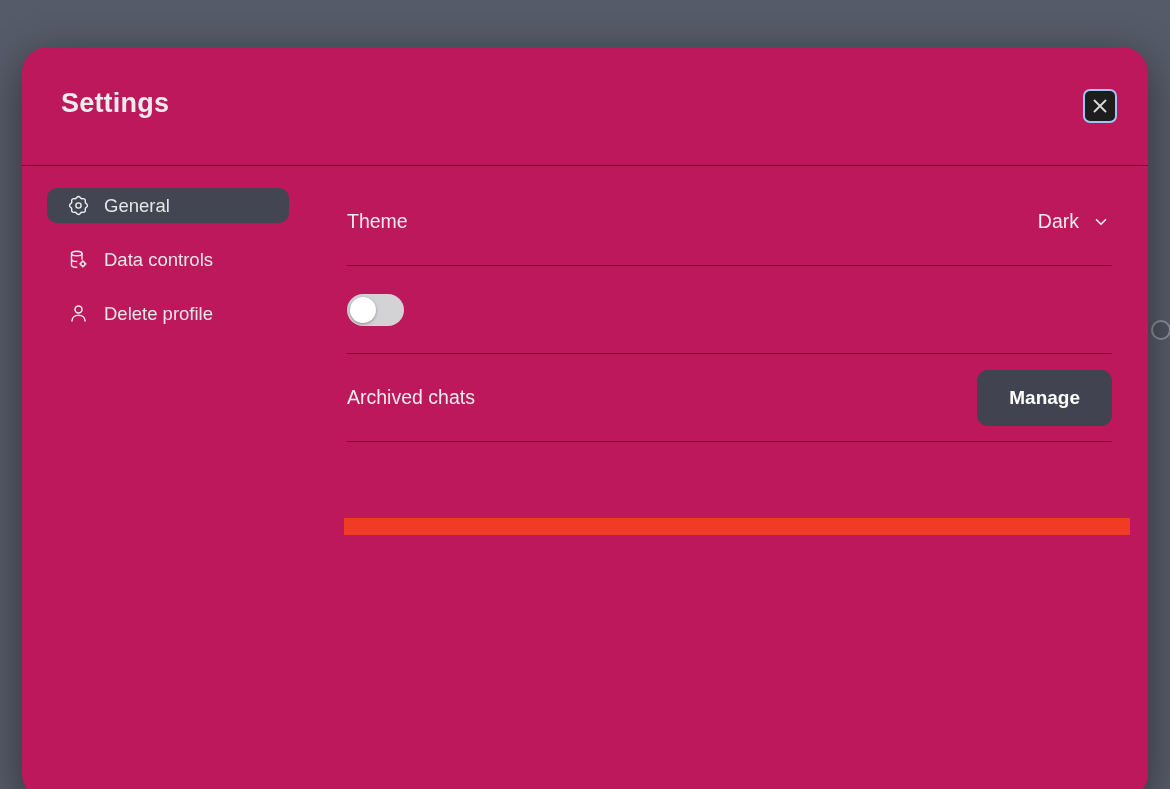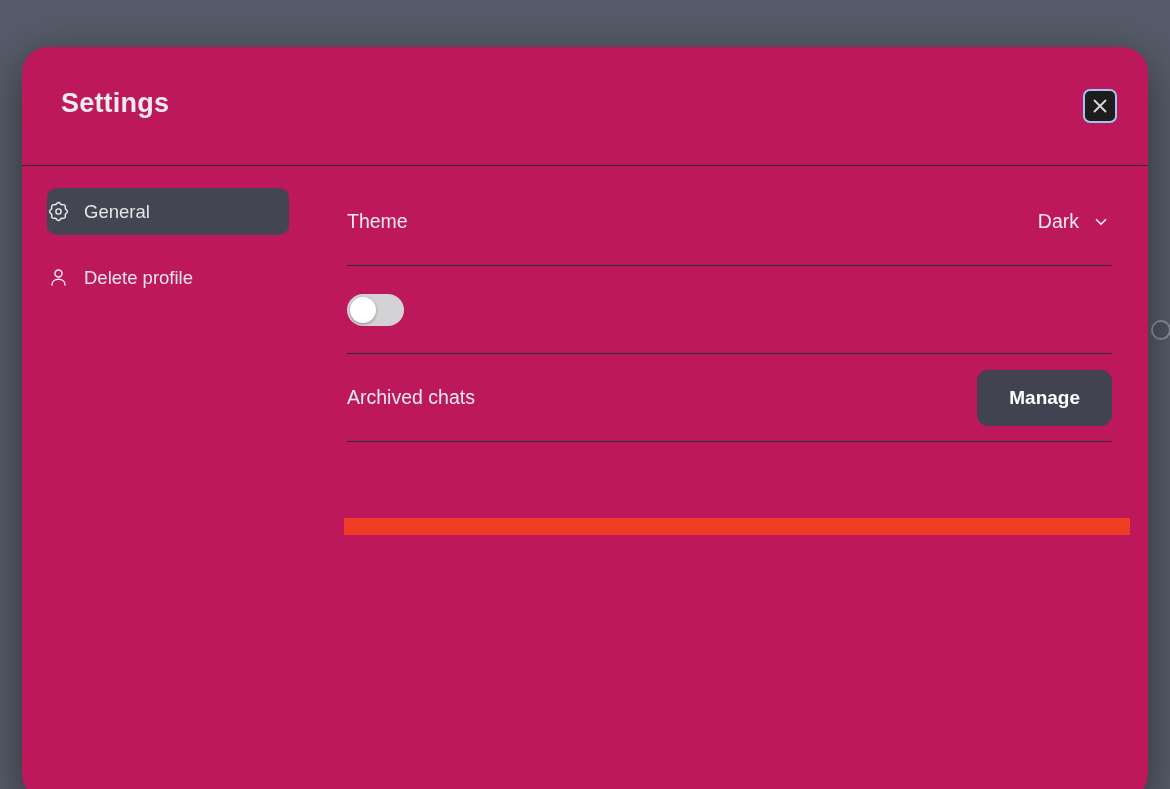--- a/index.html
+++ b/index.html
@@ -91,22 +91,22 @@
   #sidebar {
     width: 281px;
     flex: 0 0 281px;
     padding: 10px 14px 0 25px;
   }
 
   .nav-item {
     display: flex;
     align-items: center;
     gap: 15px;
-    height: 47px;
-    padding: 0 0;
+    height: 35px;
+    padding: 0 20px;
     border-radius: 10px;
     color: #e6e6e6;
     font-size: 18.5px;
     cursor: pointer;
     margin-bottom: 19px;
   }
   .nav-item.active { background: #434552; }
   .nav-item .nav-icon {
     width: 22px;
     height: 22px;
@@ -225,20 +225,33 @@
       <div class="nav-item active">
         <span class="nav-icon">
           <svg width="21" height="21" viewBox="0 0 24 24" fill="none">
             <path d="M10.3 2.6a2.2 2.2 0 0 1 3.4 0l.7.9a2.2 2.2 0 0 0 1.9.8l1.1-.1a2.2 2.2 0 0 1 2.4 2.4l-.1 1.1a2.2 2.2 0 0 0 .8 1.9l.9.7a2.2 2.2 0 0 1 0 3.4l-.9.7a2.2 2.2 0 0 0-.8 1.9l.1 1.1a2.2 2.2 0 0 1-2.4 2.4l-1.1-.1a2.2 2.2 0 0 0-1.9.8l-.7.9a2.2 2.2 0 0 1-3.4 0l-.7-.9a2.2 2.2 0 0 0-1.9-.8l-1.1.1a2.2 2.2 0 0 1-2.4-2.4l.1-1.1a2.2 2.2 0 0 0-.8-1.9l-.9-.7a2.2 2.2 0 0 1 0-3.4l.9-.7a2.2 2.2 0 0 0 .8-1.9l-.1-1.1a2.2 2.2 0 0 1 2.4-2.4l1.1.1a2.2 2.2 0 0 0 1.9-.8l.7-.9Z" stroke="#ececec" stroke-width="1.6" stroke-linejoin="round"></path>
             <circle cx="12" cy="12" r="3" stroke="#ececec" stroke-width="1.6"></circle>
           </svg>
         </span>
         <span>General</span>
       </div>
 
+      <div class="nav-item">
+        <span class="nav-icon">
+          <svg width="21" height="21" viewBox="0 0 24 24" fill="none">
+            <ellipse cx="10" cy="5.2" rx="6" ry="2.6" stroke="#ececec" stroke-width="1.6"></ellipse>
+            <path d="M4 5.2v13c0 1.4 2.7 2.6 6 2.6" stroke="#ececec" stroke-width="1.6" stroke-linecap="round"></path>
+            <path d="M16 5.2v6.4" stroke="#ececec" stroke-width="1.6" stroke-linecap="round"></path>
+            <path d="M4 11.7c0 1.4 2.7 2.6 6 2.6" stroke="#ececec" stroke-width="1.6" stroke-linecap="round"></path>
+            <circle cx="17" cy="17" r="2.4" stroke="#ececec" stroke-width="1.5"></circle>
+            <path d="M17 13.4v1.1M17 19.5v1.1M13.4 17h1.1M19.5 17h1.1" stroke="#ececec" stroke-width="1.5" stroke-linecap="round"></path>
+          </svg>
+        </span>
+        <span>Data controls</span>
+      </div>
 
       <div class="nav-item">
         <span class="nav-icon">
           <svg width="21" height="21" viewBox="0 0 24 24" fill="none">
             <circle cx="12" cy="7.5" r="4" stroke="#ececec" stroke-width="1.7"></circle>
             <path d="M4.5 20.5c0-4.1 3.4-6.5 7.5-6.5s7.5 2.4 7.5 6.5" stroke="#ececec" stroke-width="1.7" stroke-linecap="round"></path>
           </svg>
         </span>
         <span>Delete profile</span>
       </div>

